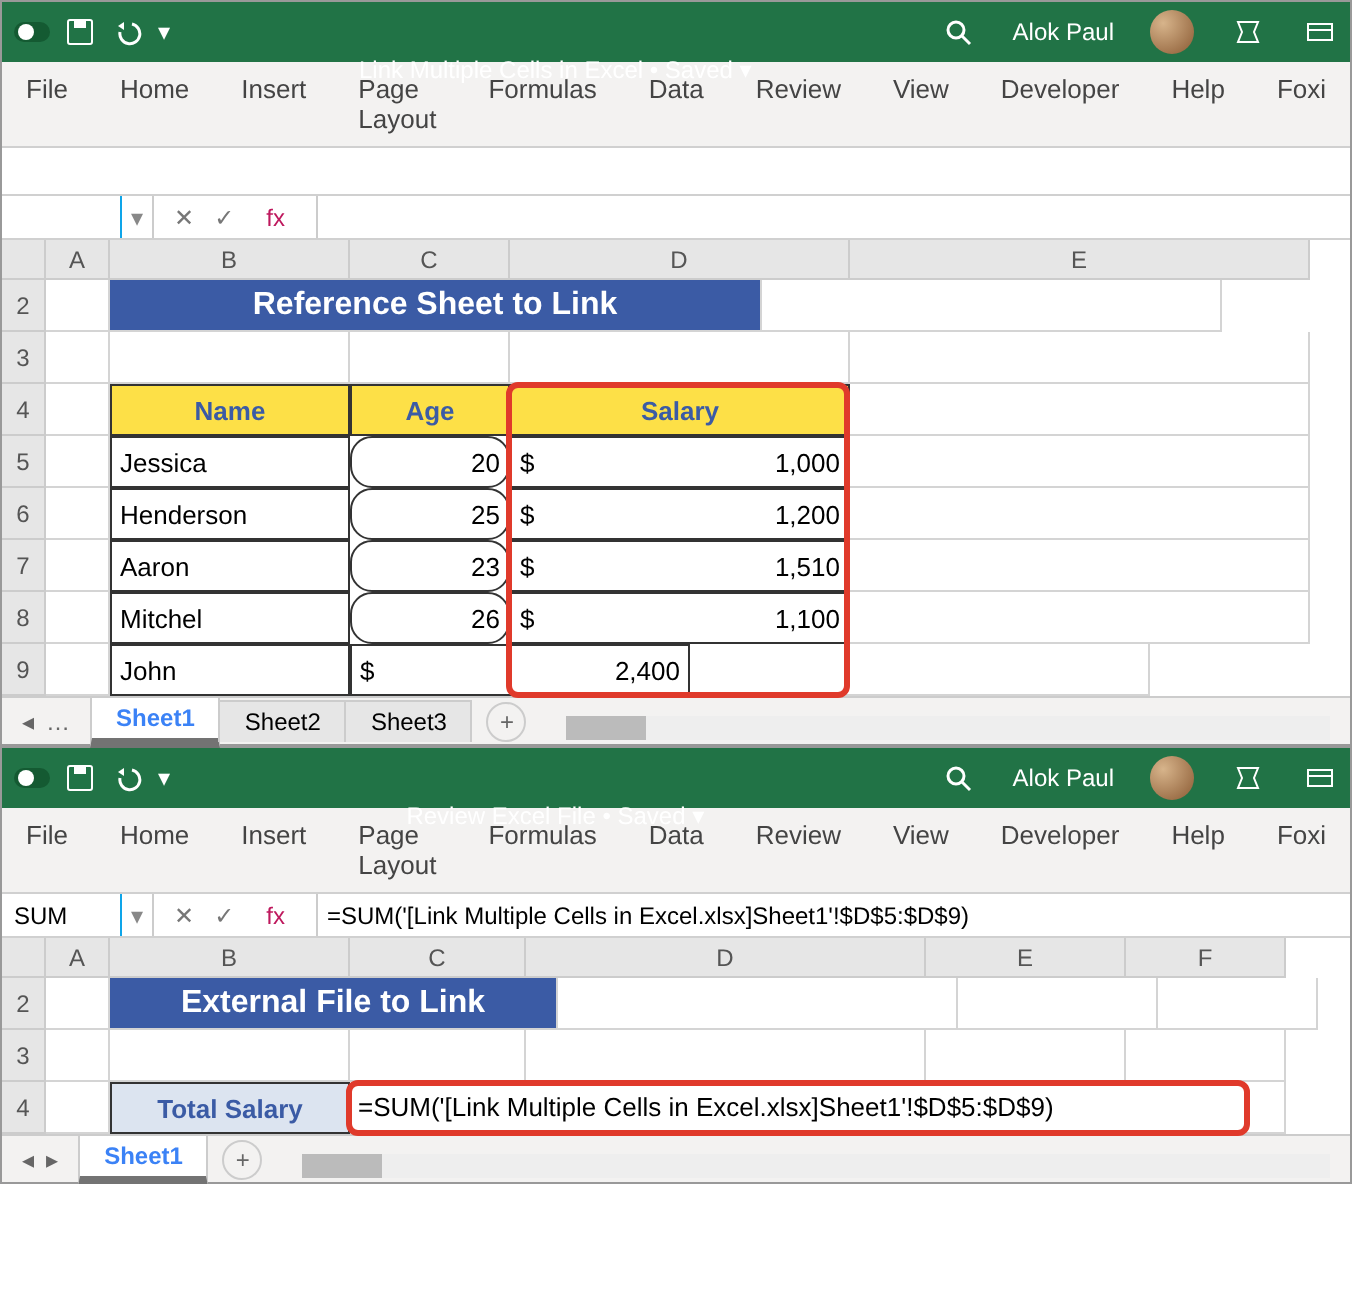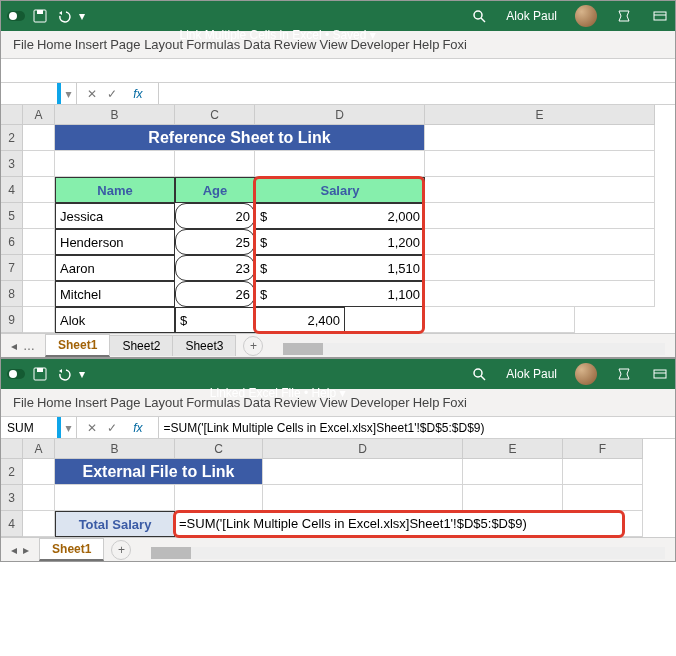--- a/index.html
+++ b/index.html
@@ -5,53 +5,53 @@
   * { box-sizing: border-box; margin: 0; padding: 0; }
   body { font-family: "Segoe UI", Arial, sans-serif; font-size: 12px; background: #fff; width: 676px; }
   .window { border: 1px solid #999; }
   .titlebar { background: #217346; color: #fff; display: flex; align-items: center; height: 30px; padding: 0 6px; gap: 8px; }
   .tb-left { display: flex; align-items: center; gap: 6px; }
   .tb-left svg, .tb-right svg { display: block; }
   .qat-icon { width: 18px; height: 18px; display:flex; align-items:center; justify-content:center; }
   .tb-center { flex: 1; text-align: center; font-size: 12px; white-space: nowrap; overflow: hidden; text-overflow: ellipsis; padding: 0 10px; margin-top: 37px;}
   .tb-right { display: flex; align-items: center; gap: 18px; }
   .avatar { width: 22px; height: 22px; border-radius: 50%; background: radial-gradient(circle at 30% 30%, #d7b48b, #8a5a33); }
-  .ribbon { background: #f3f2f1; display: flex; gap: 3px; padding: 6px 12px; border-bottom: 1px solid #d0d0d0; font-size: 13px; color:#444; }
+  .ribbon { background: #f3f2f1; display: flex; gap: 26px; padding: 6px 12px; border-bottom: 1px solid #d0d0d0; font-size: 13px; color:#444; }
   .ribbon .tab { cursor: default; }
   .toolbar-strip { background: #fff; height: 24px; border-bottom: 1px solid #d0d0d0; }
   .formula-bar { display: flex; align-items: center; height: 22px; border-bottom: 1px solid #d0d0d0; background:#fff; }
-  .name-box { width: 60px; border-right: 4px solid #0ea5e9; padding: 0 6px; font-size: 12px; display:flex; align-items:center; height:100%; }
+  .name-box { width: 60px; border-right: 1px solid #0ea5e9; padding: 0 6px; font-size: 12px; display:flex; align-items:center; height:100%; }
   .name-drop { width: 16px; border-right: 1px solid #ccc; display:flex;align-items:center;justify-content:center;height:100%; color:#888;}
   .fx-btns { display:flex; align-items:center; gap:10px; padding:0 10px; border-right:1px solid #ccc; height:100%; color:#777;}
-  .fx-label { font-style: italic; color:#0369a1; padding: 0 6px; }
+  .fx-label { color:#be185d; padding: 0 6px; }
   .fx-input { flex:1; padding: 0 4px; font-size:12px; }
   .grid-area { display:flex; }
   .row-hdrs { display:flex; flex-direction:column; }
   .corner { width: 22px; height: 20px; background:#e6e6e6; border-right:1px solid #ccc; border-bottom:1px solid #ccc; }
   .row-hdr { width:22px; height:26px; background:#e6e6e6; border-right:1px solid #ccc; border-bottom:1px solid #ccc; display:flex;align-items:center;justify-content:center; font-size:12px; color:#555;}
   .cols { flex:1; overflow:hidden; }
   .col-hdrs { display:flex; height:20px; }
   .col-hdr { background:#e6e6e6; border-right:1px solid #ccc; border-bottom:1px solid #ccc; display:flex; align-items:center; justify-content:center; color:#555; font-size:12px;}
   .gridrow { display:flex; height:26px; }
   .cell { border-right:1px solid #d4d4d4; border-bottom:1px solid #d4d4d4; display:flex; align-items:center; padding:0 4px; background:#fff; font-size:13px; overflow:hidden;}
   
   .w1 .cA{width:32px;} .w1 .cB{width:120px;} .w1 .cC{width:80px;} .w1 .cD{width:170px;} .w1 .cE{width:230px;}
   
   .w2 .cA{width:32px;} .w2 .cB{width:120px;} .w2 .cC{width:88px;} .w2 .cD{width:200px;} .w2 .cE{width:100px;} .w2 .cF{width:80px;}
   .banner { background:#3b5ba5; color:#fff; font-weight:bold; display:flex; align-items:center; justify-content:center; font-size:16px; }
-  .hdr-cell { background:#86efac; color:#3b5ba5; font-weight:bold; justify-content:center; border:1px solid #333 !important;}
+  .hdr-cell { background:#fde047; color:#3b5ba5; font-weight:bold; justify-content:center; border:1px solid #333 !important;}
   .data-cell { border:1px solid #333 !important; }
   .num { justify-content:flex-end;border-radius:11px; }
   .money { justify-content: flex-end; }
   .money .sym { margin-right:auto; }
   .red-box { position:absolute; border:3px solid #e03a2b; border-radius:6px; pointer-events:none; }
   .sheet-tabs { display:flex; align-items:center; height:24px; background:#f3f2f1; border-top:1px solid #ccc; gap:0; padding-left:10px;}
   .sheet-nav { display:flex; gap:6px; padding-right:10px; color:#666;}
   .sheet-tab { padding:3px 12px; border:1px solid #ccc; border-bottom:none; background:#e6e6e6; font-size:12px; margin-right:-1px;}
-  .sheet-tab.active { background:#fff; border-bottom:2px solid #737373; font-weight:600; color:#a16207; }
+  .sheet-tab.active { background:#fff; border-bottom:5px solid #737373; font-weight:600; color:#3b82f6; }
   .add-sheet { width:20px; height:20px; border:1px solid #ccc; border-radius:50%; display:flex;align-items:center;justify-content:center; margin-left:8px; color:#666;}
   .scroll-track { flex:1; height:12px; background:#eee; margin:6px 10px 0 20px; position:relative;}
   .scroll-thumb { position:absolute; left:0; width:40px; height:100%; background:#bbb;}
   .rel { position:relative; }
   .total-label { background:#dce4f0; color:#3b5ba5; font-weight:bold; border:1px solid #333 !important; justify-content:center;}
   .formula-cell { font-size:13px; white-space:nowrap; }
 </style>
 </head>
 <body>
 
@@ -142,21 +142,21 @@
       <div class="col-hdrs">
         <div class="col-hdr cA">A</div>
         <div class="col-hdr cB">B</div>
         <div class="col-hdr cC">C</div>
         <div class="col-hdr cD">D</div>
         <div class="col-hdr cE">E</div>
       </div>
 
       <div class="gridrow">
         <div class="cell cA"></div>
-        <div class="cell banner" style="width:370px">Reference Sheet to Link</div>
+        <div class="cell banner" style="width:326px">Reference Sheet to Link</div>
         <div class="cell cE"></div>
       </div>
 
       <div class="gridrow">
         <div class="cell cA"></div>
         <div class="cell cB"></div>
         <div class="cell cC"></div>
         <div class="cell cD"></div>
         <div class="cell cE"></div>
       </div>
@@ -168,21 +168,21 @@
         <div class="cell cD hdr-cell">Salary</div>
         <div class="cell cE"></div>
       </div>
 
       <div class="gridrow">
         <div class="cell cA"></div>
         <div class="cell cB data-cell">Jessica</div>
         <div class="cell cC data-cell num">20</div>
         <div class="cell cD data-cell money">
             <span class="sym">$</span>
-            <span>2,000</span>
+            <span>1,000</span>
           </div>
         <div class="cell cE"></div>
       </div>
       <div class="gridrow">
         <div class="cell cA"></div>
         <div class="cell cB data-cell">Henderson</div>
         <div class="cell cC data-cell num">25</div>
         <div class="cell cD data-cell money">
             <span class="sym">$</span>
             <span>1,200</span>
@@ -204,21 +204,21 @@
         <div class="cell cB data-cell">Mitchel</div>
         <div class="cell cC data-cell num">26</div>
         <div class="cell cD data-cell money">
             <span class="sym">$</span>
             <span>1,100</span>
           </div>
         <div class="cell cE"></div>
       </div>
       <div class="gridrow">
         <div class="cell cA"></div>
-        <div class="cell cB data-cell">Alok</div>
+        <div class="cell cB data-cell">John</div>
         <div class="cell cD data-cell money">
             <span class="sym">$</span>
             <span>2,400</span>
           </div>
         <div class="cell cE"></div>
       </div>
     </div>
     <div class="red-box" style="left:252px; top:71px; width:172px; height:158px;"></div>
   </div>
 
@@ -253,21 +253,21 @@
           </svg>
         </span>
       <span class="qat-icon">
           <svg width="14" height="14" viewBox="0 0 14 14">
             <path d="M9 3 A5 5 0 1 1 3 7" fill="none" stroke="#fff" stroke-width="1.5"></path>
             <path d="M5 2 L2 4 L5 6 Z" fill="#fff"></path>
           </svg>
         </span>
       <span style="color:#fff">▾</span>
     </div>
-    <div class="tb-center">Linked Excel File • Help ▾</div>
+    <div class="tb-center">Review Excel File • Saved ▾</div>
     <div class="tb-right">
       <span class="qat-icon">
           <svg width="14" height="14" viewBox="0 0 14 14">
             <circle cx="6" cy="6" r="4" fill="none" stroke="#fff" stroke-width="1.5"></circle>
             <line x1="9" y1="9" x2="13" y2="13" stroke="#fff" stroke-width="1.5"></line>
           </svg>
         </span>
       <span style="color:#fff;font-size:12px;">Alok Paul</span>
       <span class="avatar"></span>
       <span class="qat-icon">
@@ -319,21 +319,21 @@
         <div class="col-hdr cA">A</div>
         <div class="col-hdr cB">B</div>
         <div class="col-hdr cC">C</div>
         <div class="col-hdr cD">D</div>
         <div class="col-hdr cE">E</div>
         <div class="col-hdr cF">F</div>
       </div>
 
       <div class="gridrow">
         <div class="cell cA"></div>
-        <div class="cell banner" style="width:208px;justify-content:center;">External File to Link</div>
+        <div class="cell banner" style="width:224px;justify-content:center;">External File to Link</div>
         <div class="cell cD"></div>
         <div class="cell cE"></div>
         <div class="cell cF"></div>
       </div>
 
       <div class="gridrow">
         <div class="cell cA"></div>
         <div class="cell cB"></div>
         <div class="cell cC"></div>
         <div class="cell cD"></div>

